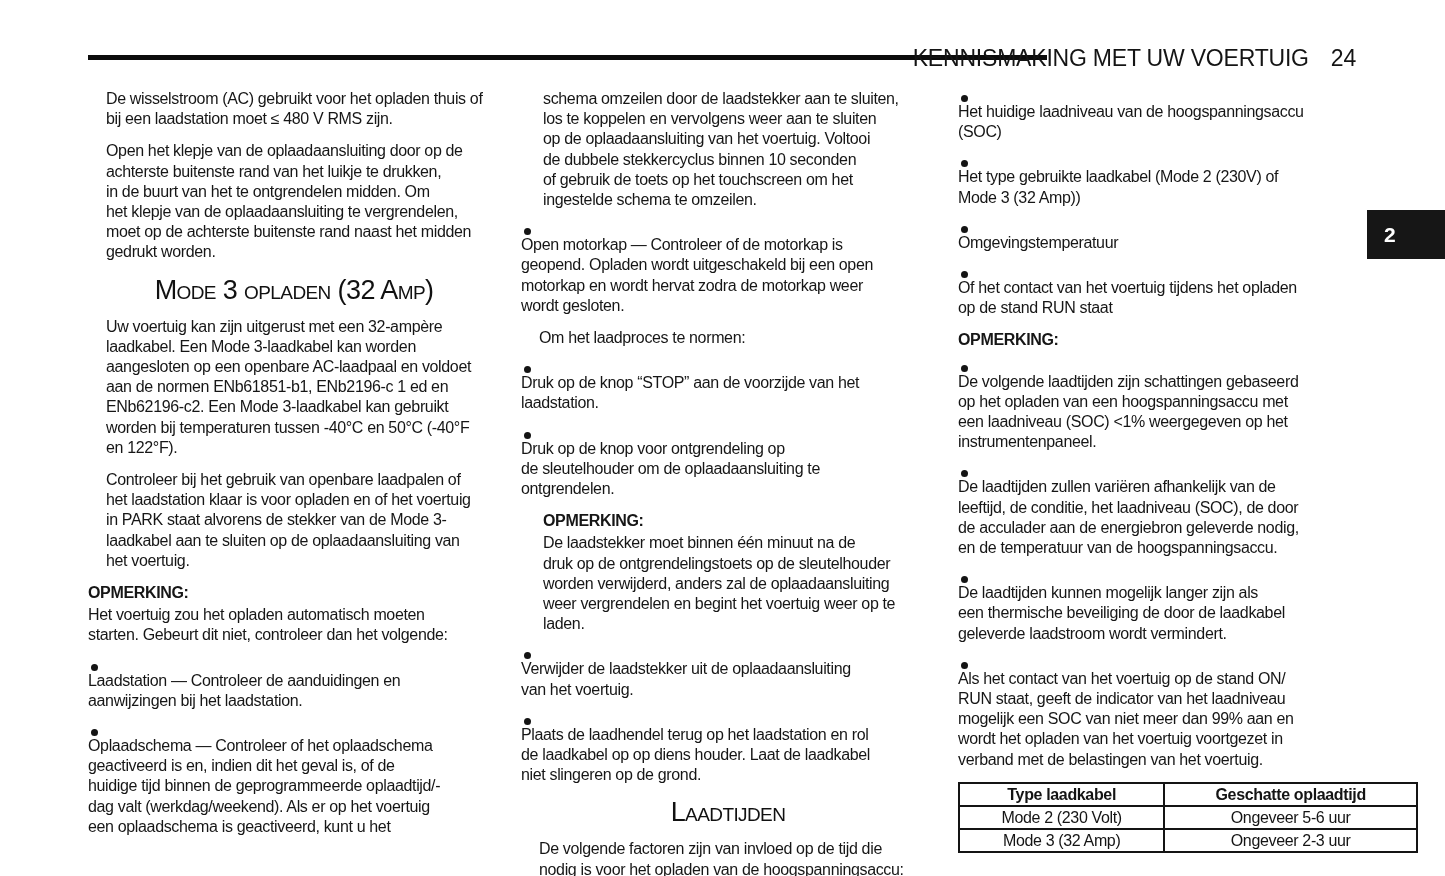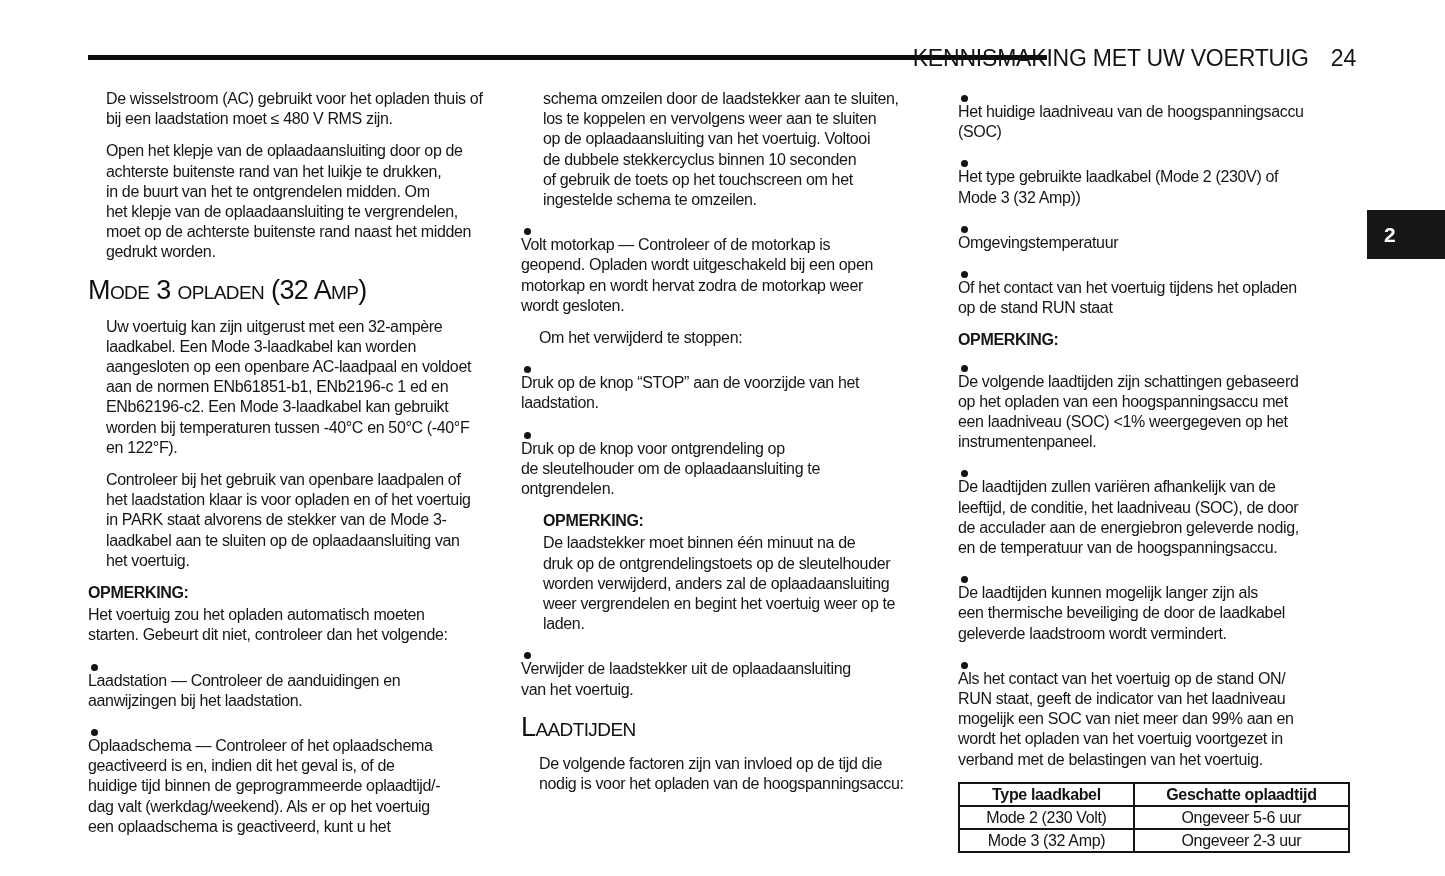--- a/index.html
+++ b/index.html
@@ -31,30 +31,30 @@
   .col3{left:958px;width:412px;}
 
   .para{margin:0 18px 12px;white-space:pre;}
   .indent{margin-left:22px;}
   .note-label{font-weight:bold;margin:0 0 2px;white-space:pre;}
   .note-label.gap{margin-bottom:8px;}
   .note-text{margin:0 0 12px;white-space:pre;}
 
   h2.sc{
     font-variant:small-caps;font-weight:400;font-size:27px;line-height:30px;
-    letter-spacing:-0.6px;margin:2px 0 12px;white-space:pre;color:#111;
+    letter-spacing:-0.6px;margin:2px 0 12px;white-space:pre;color:#111;text-align:center;
   }
 
   .bullet{display:flex;margin:0 0 12px;flex-direction:column;}
   .dot{flex:none;width:7px;height:7px;border-radius:50%;background:#141414;margin:6px 12px 0 3px;}
   .bullet-text{white-space:pre;}
 
   
   table.times{
-    border-collapse:collapse;margin-top:6px;width:392px;
+    border-collapse:collapse;margin-top:6px;width:460px;
     font-size:16px;letter-spacing:-0.35px;color:#141414;
   }
   table.times th,table.times td{
     border:2px solid #141414;text-align:center;padding:0 4px;height:21px;line-height:21px;
   }
   table.times th{font-weight:bold;}
 </style>
 </head>
 <body>
 
@@ -112,26 +112,26 @@
 
   <div class="col col2">
     <p class="para indent">schema omzeilen door de laadstekker aan te sluiten,
 los te koppelen en vervolgens weer aan te sluiten
 op de oplaadaansluiting van het voertuig. Voltooi
 de dubbele stekkercyclus binnen 10 seconden
 of gebruik de toets op het touchscreen om het
 ingestelde schema te omzeilen.</p>
     <div class="bullet">
       <span class="dot"></span>
-      <span class="bullet-text">Volt motorkap — Controleer of de motorkap is
+      <span class="bullet-text">Open motorkap — Controleer of de motorkap is
 geopend. Opladen wordt uitgeschakeld bij een open
 motorkap en wordt hervat zodra de motorkap weer
 wordt gesloten.</span>
     </div>
-    <p class="para">Om het verwijderd te stoppen:</p>
+    <p class="para">Om het laadproces te normen:</p>
     <div class="bullet">
       <span class="dot"></span>
       <span class="bullet-text">Druk op de knop “STOP” aan de voorzijde van het
 laadstation.</span>
     </div>
     <div class="bullet">
       <span class="dot"></span>
       <span class="bullet-text">Druk op de knop voor ontgrendeling op
 de sleutelhouder om de oplaadaansluiting te
 ontgrendelen.</span>
@@ -141,20 +141,26 @@
       <p class="note-text">De laadstekker moet binnen één minuut na de
 druk op de ontgrendelingstoets op de sleutelhouder
 worden verwijderd, anders zal de oplaadaansluiting
 weer vergrendelen en begint het voertuig weer op te
 laden.</p>
     </div>
     <div class="bullet">
       <span class="dot"></span>
       <span class="bullet-text">Verwijder de laadstekker uit de oplaadaansluiting
 van het voertuig.</span>
+    </div>
+    <div class="bullet">
+      <span class="dot"></span>
+      <span class="bullet-text">Plaats de laadhendel terug op het laadstation en rol
+de laadkabel op op diens houder. Laat de laadkabel
+niet slingeren op de grond.</span>
     </div>
     <h2 class="sc">Laadtijden</h2>
     <p class="para">De volgende factoren zijn van invloed op de tijd die
 nodig is voor het opladen van de hoogspanningsaccu:</p>
   </div>
 
   <div class="col col3">
     <div class="bullet">
       <span class="dot"></span>
       <span class="bullet-text">Het huidige laadniveau van de hoogspanningsaccu

